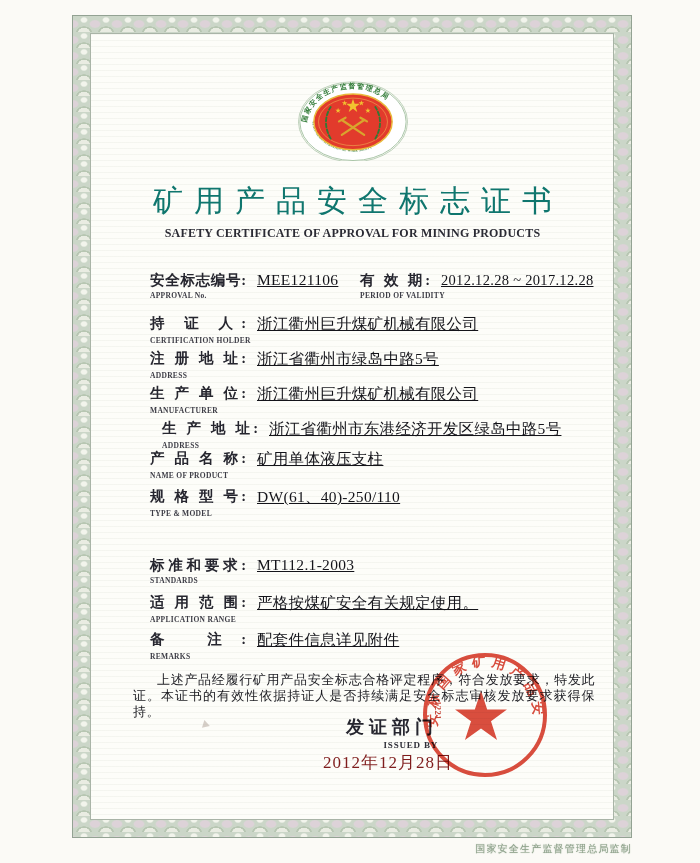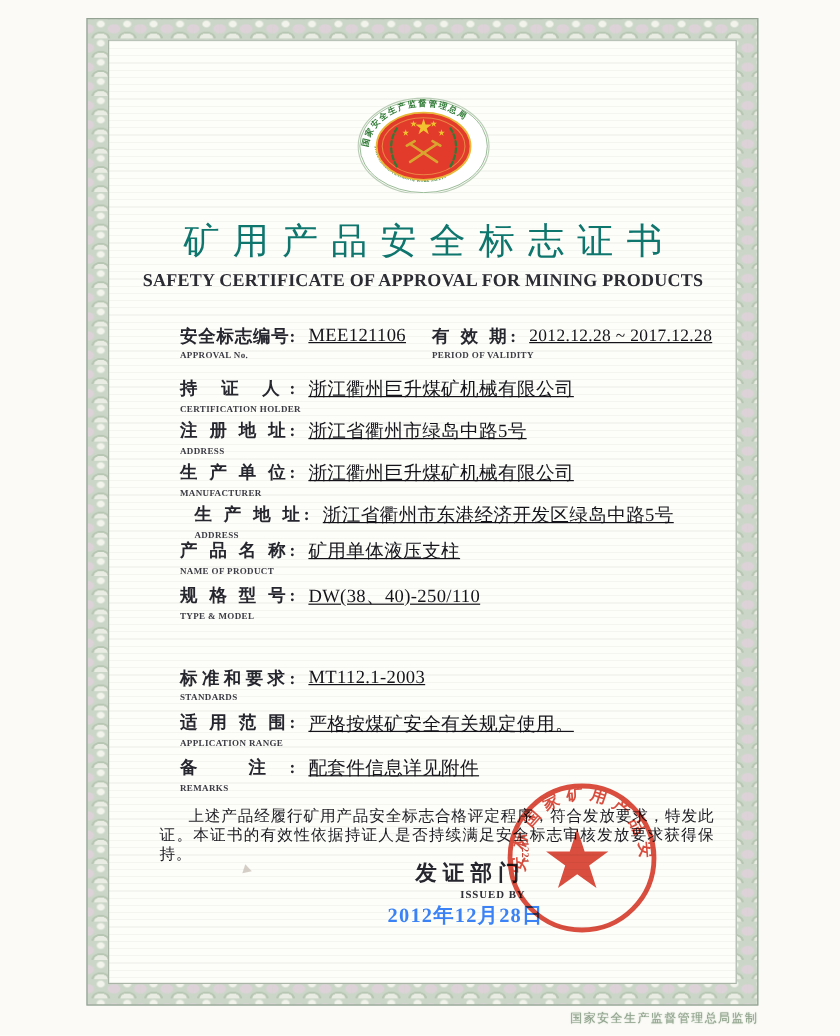--- a/index.html
+++ b/index.html
@@ -27,42 +27,42 @@
     background-image:repeating-linear-gradient(180deg, rgba(198,204,192,.16) 0 1px, rgba(0,0,0,0) 1px 6px);
     border:1px solid #a9b4a7;
   }
   .title{
     position:absolute;left:90px;width:525px;top:181px;
     font-size:30px;font-weight:normal;letter-spacing:11px;text-indent:11px;
     text-align:center;white-space:nowrap;color:#0f766e;
   }
   .subtitle{
     position:absolute;left:90px;width:525px;top:226px;
-    font-size:15px;font-weight:bold;letter-spacing:.2px;
+    font-size:12px;font-weight:bold;letter-spacing:.2px;
     text-align:center;white-space:nowrap;color:#2b2b34;
   }
   .row{position:absolute;white-space:nowrap;}
   .zl{
     display:inline-block;width:96px;font-size:14.5px;font-weight:600;
     text-align:justify;text-align-last:justify;color:#26262f;vertical-align:top;
   }
   .zl.narrow{width:70px;}
   .val{font-size:15.5px;color:#14141a;margin-left:11px;letter-spacing:.3px;text-decoration:underline;}
   .el{font-size:7.5px;font-weight:600;letter-spacing:.3px;color:#3c3c45;margin-top:1px;}
   .statement{
     position:absolute;left:133px;top:672px;width:462px;
     font-size:13px;line-height:16px;letter-spacing:.4px;text-align:justify;
     text-indent:24px;color:#1c1c22;
   }
   .issuedby{position:absolute;left:306px;top:715px;width:132px;text-align:right;}
   .issuedby .zh{font-size:18px;letter-spacing:5px;text-indent:5px;font-weight:600;}
   .issuedby .en{font-size:9px;letter-spacing:.8px;font-weight:600;margin-top:1px;color:#2e2e37;font-family:Liberation Serif, serif;}
   .issuedate{
     position:absolute;left:323px;top:751px;
-    font-size:17px;font-weight:bold;letter-spacing:1px;color:#3b82f6;white-space:nowrap;
+    font-size:17px;font-weight:normal;letter-spacing:1px;color:#7f1d1d;white-space:nowrap;
   }
   .seal{
     position:absolute;left:419px;top:649px;width:132px;height:132px;
     opacity:.9;mix-blend-mode:multiply;
   }
   .emblem{position:absolute;left:296px;top:79px;width:114px;height:82px;}
   .cursor-artifact{
     position:absolute;left:203px;top:721px;width:0;height:0;
     border-left:7px solid #b5a89e;border-top:4px solid rgba(0,0,0,0);
     border-bottom:4px solid rgba(0,0,0,0);opacity:.55;transform:rotate(18deg);
@@ -136,21 +136,21 @@
 </div>
 <div class="row" style="left:162px;top:419px">
   <span class="zl">生 产 地 址:</span><span class="val">浙江省衢州市东港经济开发区绿岛中路5号</span>
   <div class="el">ADDRESS</div>
 </div>
 <div class="row" style="left:150px;top:449px">
   <span class="zl">产 品 名 称:</span><span class="val">矿用单体液压支柱</span>
   <div class="el">NAME OF PRODUCT</div>
 </div>
 <div class="row" style="left:150px;top:487px">
-  <span class="zl">规 格 型 号:</span><span class="val">DW(38、40)-250/110</span>
+  <span class="zl">规 格 型 号:</span><span class="val">DW(61、40)-250/110</span>
   <div class="el">TYPE &amp; MODEL</div>
 </div>
 <div class="row" style="left:150px;top:556px">
   <span class="zl">标准和要求:</span><span class="val">MT112.1-2003</span>
   <div class="el">STANDARDS</div>
 </div>
 <div class="row" style="left:150px;top:593px">
   <span class="zl">适 用 范 围:</span><span class="val">严格按煤矿安全有关规定使用。</span>
   <div class="el">APPLICATION RANGE</div>
 </div>

